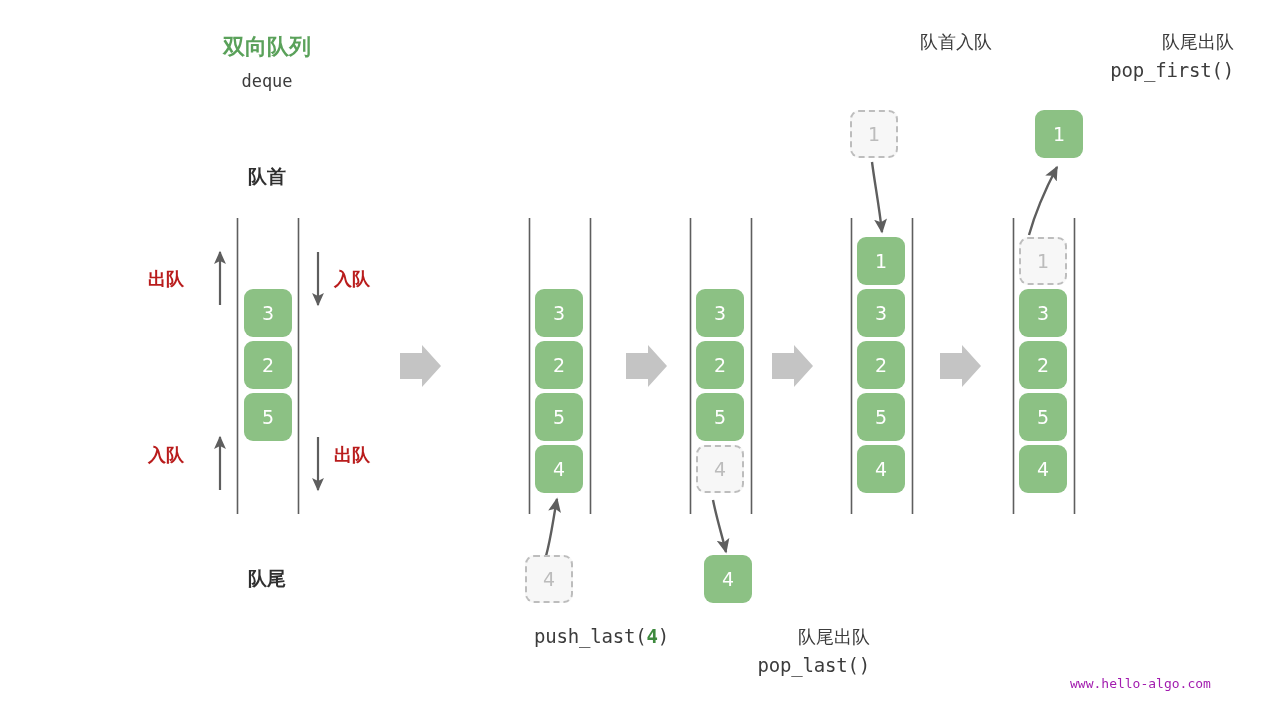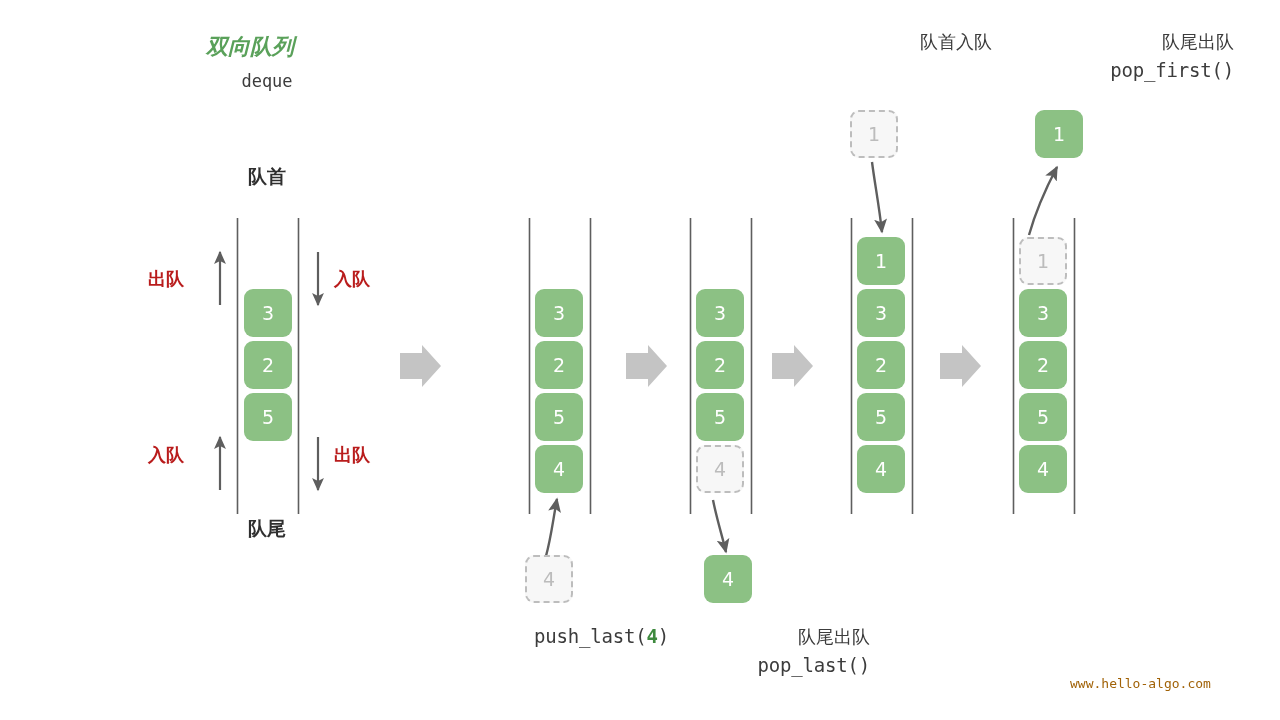--- a/index.html
+++ b/index.html
@@ -66,21 +66,21 @@
     font-family: "DejaVu Sans Mono", "Liberation Mono", monospace;
     font-size: 19px;
     color: #3c3c3c;
     letter-spacing: -0.2px;
   }
   .caption .cap-code .arg { color: #3e8a3e; font-weight: bold; }
 
   .watermark {
     font-family: "DejaVu Sans Mono", "Liberation Mono", monospace;
     font-size: 13px;
-    color: #a16207;
+    color: #a21caf;
     white-space: nowrap;
   }
 
   
   .box {
     position: absolute;
     width: 48px;
     height: 48px;
     border-radius: 9px;
     box-sizing: border-box;
@@ -153,25 +153,25 @@
     <path d="M1029,235 C1036,210 1046,188 1057,167" fill="none" stroke="#5e5e5e" stroke-width="2.4" marker-end="url(#ahead)"></path>
 
     <g fill="#c4c4c4">
       <path d="M400,353 L422,353 L422,345 L441,366 L422,387 L422,379 L400,379 Z"></path>
       <path d="M626,353 L648,353 L648,345 L667,366 L648,387 L648,379 L626,379 Z"></path>
       <path d="M772,353 L794,353 L794,345 L813,366 L794,387 L794,379 L772,379 Z"></path>
       <path d="M940,353 L962,353 L962,345 L981,366 L962,387 L962,379 L940,379 Z"></path>
     </g>
   </svg>
 
-  <div class="abs title-cn" style="left:150px; top:32px; width:200px;font-style:italic;">双向队列</div>
+  <div class="abs title-cn" style="left:167px; top:32px; width:200px;">双向队列</div>
   <div class="abs title-code" style="left:167px; top:71px; width:200px;">deque</div>
 
   <div class="abs endpoint-label" style="left:207px; top:164px; width:120px;">队首</div>
-  <div class="abs endpoint-label" style="left:207px; top:516px; width:120px;">队尾</div>
+  <div class="abs endpoint-label" style="left:207px; top:566px; width:120px;">队尾</div>
 
   <div class="abs op-label" style="left:148px; top:267px;">出队</div>
   <div class="abs op-label" style="left:334px; top:267px;">入队</div>
   <div class="abs op-label" style="left:148px; top:443px;">入队</div>
   <div class="abs op-label" style="left:334px; top:443px;">出队</div>
 
   <div>
     <div class="box solid" style="left:244px; top:289px;">3</div>
     <div class="box solid" style="left:244px; top:341px;">2</div>
     <div class="box solid" style="left:244px; top:393px;">5</div>

